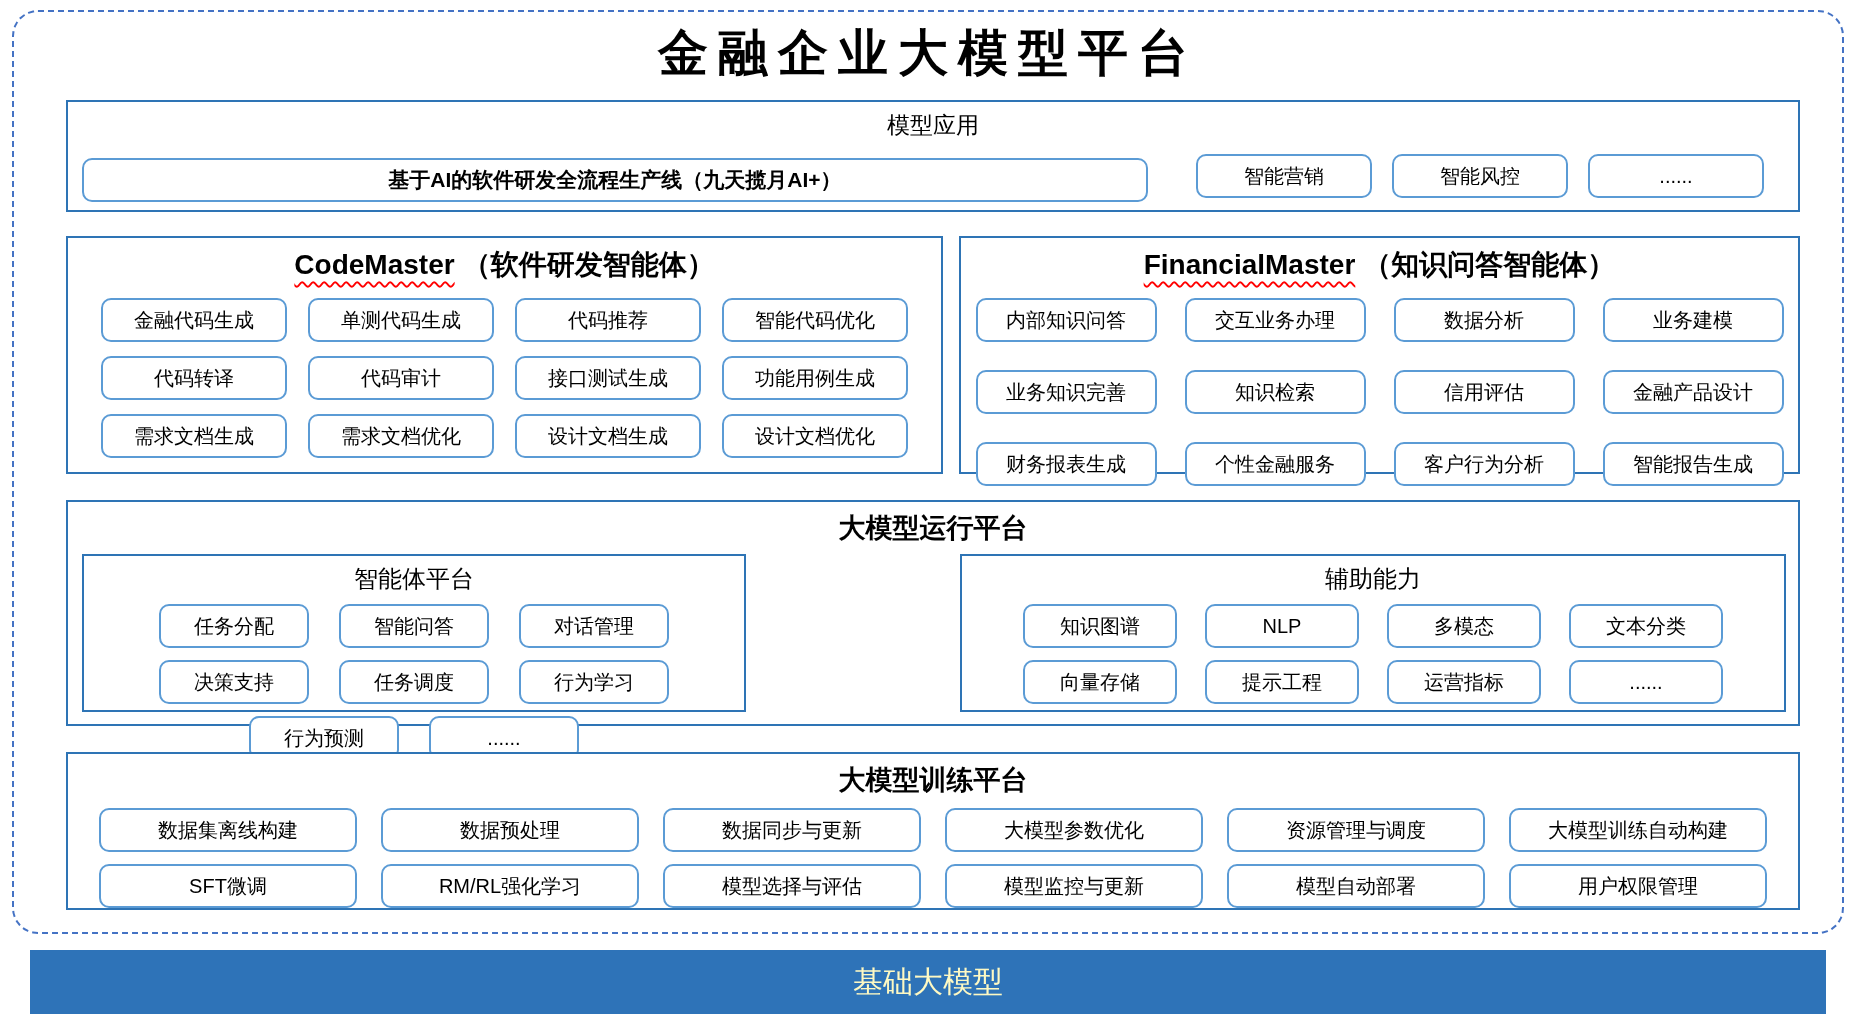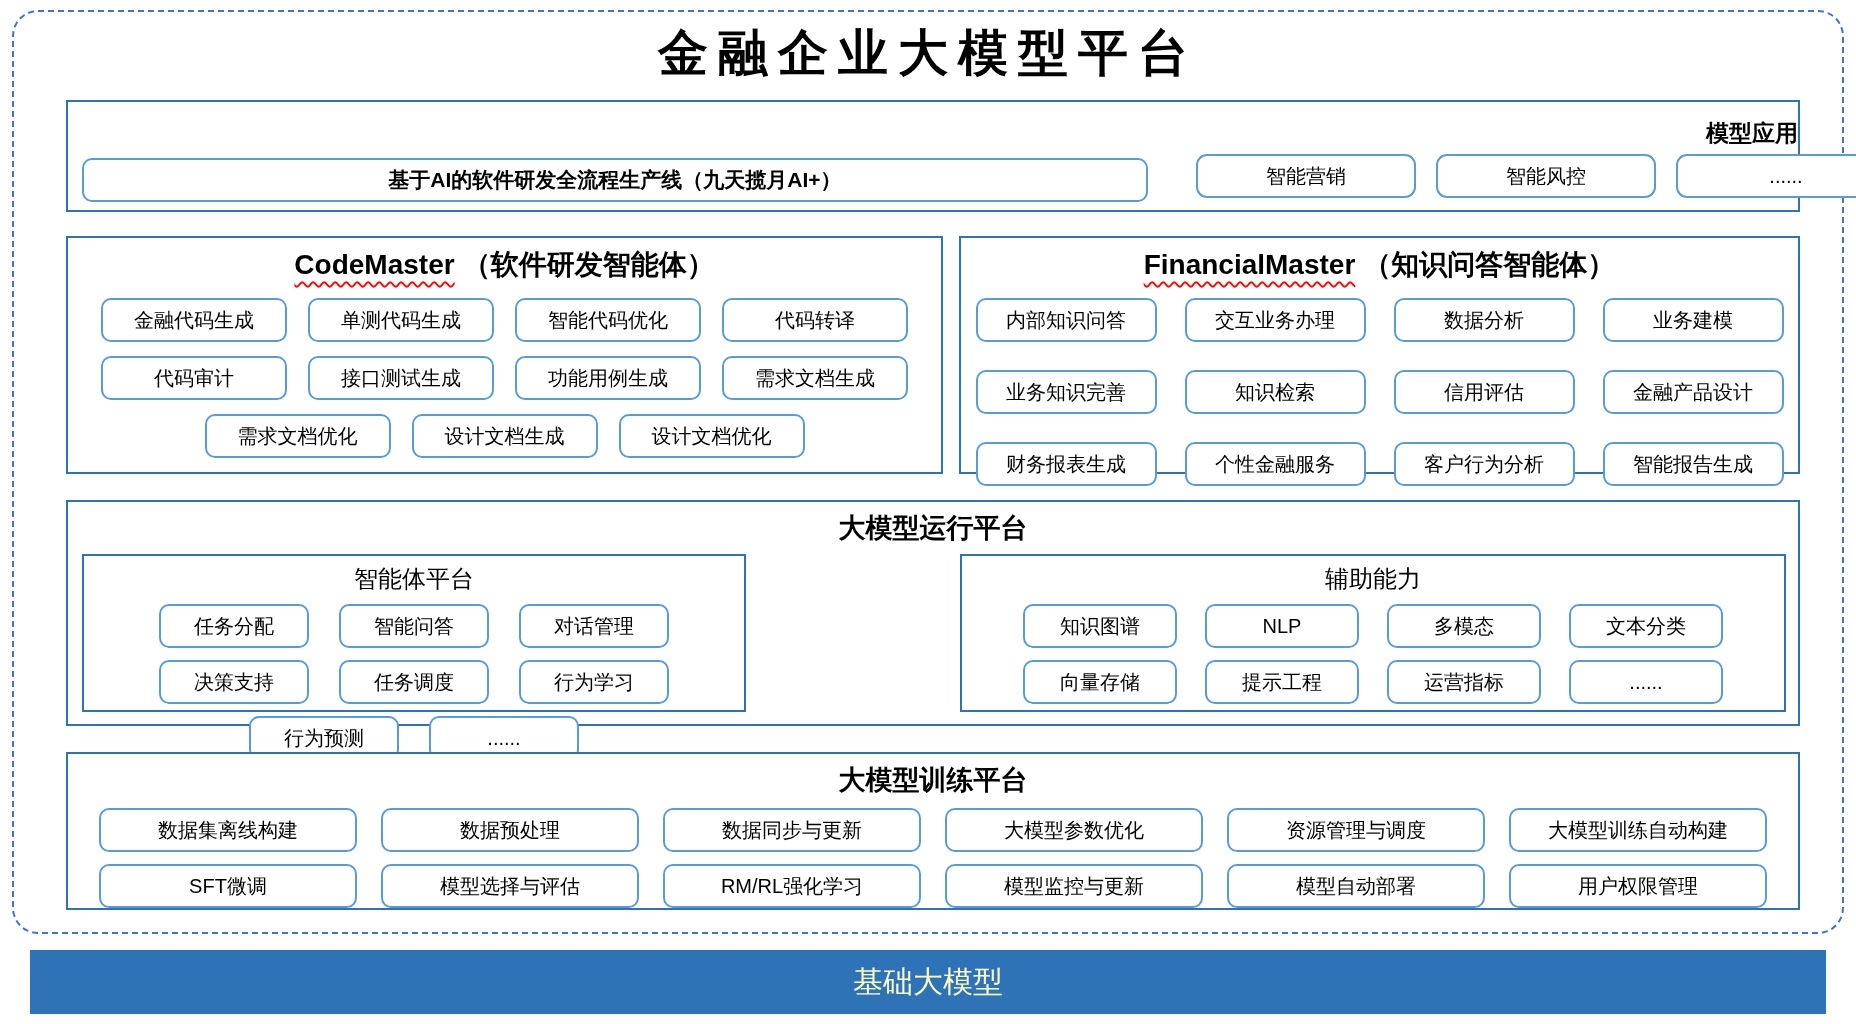--- a/index.html
+++ b/index.html
@@ -14,37 +14,37 @@
     border: 2px dashed #4472C4; border-radius: 26px;
   }
   .main-title {
     position: absolute; top: 20px; left: 0; width: 100%;
     text-align: center; font-family: "Liberation Serif", "DejaVu Serif", serif;
     font-weight: bold; font-size: 50px; letter-spacing: 10px;
   }
   .section {
     position: absolute; border: 2px solid #2E74B5; background: #fff;
   }
-  .sec-title { text-align: right; font-weight: bold; font-size: 23px; padding-top: 16px; }
+  .sec-title { text-align: center; font-weight: normal; font-size: 23px; padding-top: 8px; }
   .big-title { text-align: center; font-weight: bold; font-size: 27px; padding-top: 8px; }
 
   .chip {
     border: 2px solid #5B9BD5; border-radius: 10px; background: #fff;
     height: 44px; display: flex; align-items: center; justify-content: center;
     font-size: 20px; white-space: nowrap;
   }
 
   
   .s1 { left: 66px; top: 100px; width: 1734px; height: 112px; }
   .pipeline-chip {
     position: absolute; left: 14px; top: 56px; width: 1066px;
     font-weight: bold; font-size: 21px;
   }
   .s1-apps { position: absolute; left: 1128px; top: 52px; display: flex; column-gap: 20px; }
-  .s1-apps .chip { width: 220px; border-radius: 11px; }
+  .s1-apps .chip { width: 176px; }
 
   
   .s2-left  { left: 66px;  top: 236px; width: 877px; height: 238px; }
   .s2-right { left: 959px; top: 236px; width: 841px; height: 238px; }
   .agent-header { text-align: center; font-size: 28px; font-weight: bold; padding-top: 8px; }
   .squiggle {
     text-decoration: underline; text-decoration-style: wavy;
     text-decoration-color: #FF0000; text-decoration-thickness: 2px;
     text-underline-offset: 7px; margin-right: 8px;
   }
@@ -102,20 +102,21 @@
     </div>
 </div>
 
 <div class="section s2-left">
   <div class="agent-header">
     <span class="squiggle">CodeMaster</span><span>（软件研发智能体）</span>
   </div>
   <div class="chip-grid">
       <div class="chip">金融代码生成</div>
       <div class="chip">单测代码生成</div>
+      <div class="chip">代码推荐</div>
       <div class="chip">智能代码优化</div>
       <div class="chip">代码转译</div>
       <div class="chip">代码审计</div>
       <div class="chip">接口测试生成</div>
       <div class="chip">功能用例生成</div>
       <div class="chip">需求文档生成</div>
       <div class="chip">需求文档优化</div>
       <div class="chip">设计文档生成</div>
       <div class="chip">设计文档优化</div>
     </div>
@@ -174,22 +175,22 @@
 <div class="section s4">
   <div class="big-title">大模型训练平台</div>
   <div class="s4-grid">
       <div class="chip">数据集离线构建</div>
       <div class="chip">数据预处理</div>
       <div class="chip">数据同步与更新</div>
       <div class="chip">大模型参数优化</div>
       <div class="chip">资源管理与调度</div>
       <div class="chip">大模型训练自动构建</div>
       <div class="chip">SFT微调</div>
+      <div class="chip">RM/RL强化学习</div>
       <div class="chip">模型选择与评估</div>
-      <div class="chip">RM/RL强化学习</div>
       <div class="chip">模型监控与更新</div>
       <div class="chip">模型自动部署</div>
       <div class="chip">用户权限管理</div>
     </div>
 </div>
 
 <div class="base-bar">
   <span>基础大模型</span>
 </div>
 

